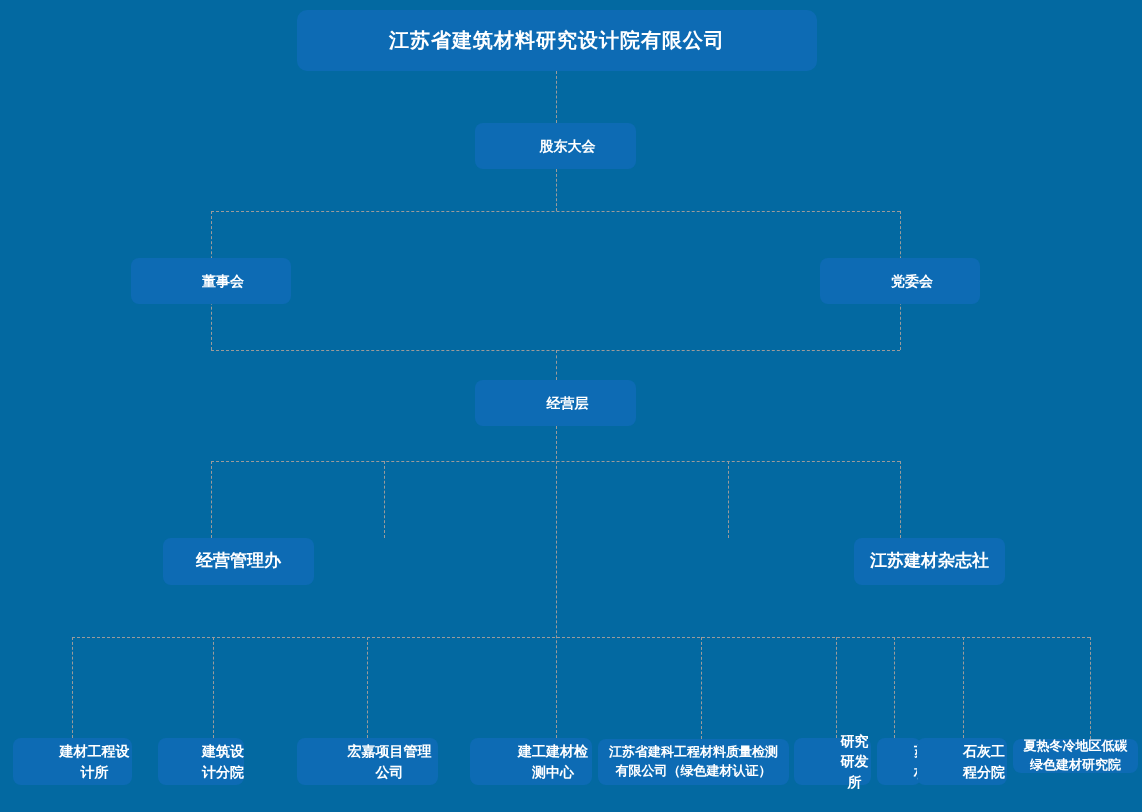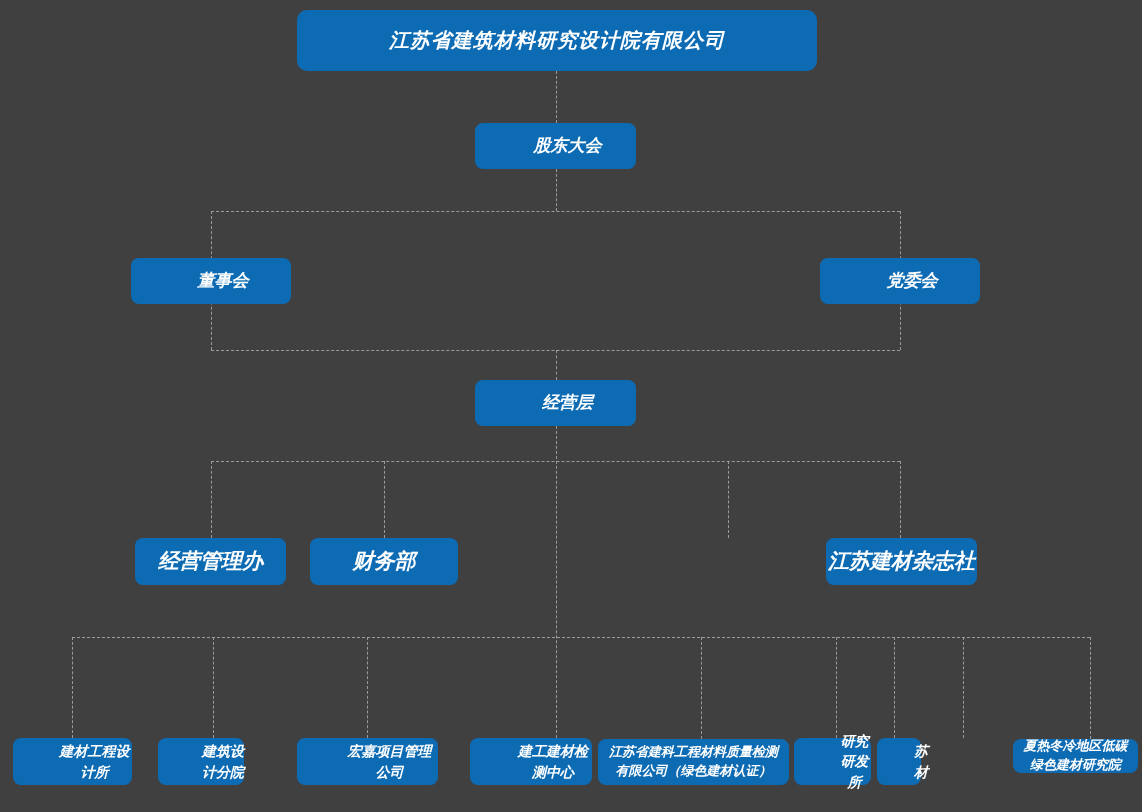--- a/index.html
+++ b/index.html
@@ -6,41 +6,40 @@
     --blue: #0d6bb4;
     --line: #9b9b9b;
     --text: #ffffff;
   }
   * { box-sizing: border-box; }
   body { margin: 0; background: #ffffff; }
   .canvas {
     position: relative;
     width: 1142px;
     height: 812px;
-    background: #404040;
+    background: #0369a1;
     font-family: "Liberation Sans", "DejaVu Sans", sans-serif;
     overflow: hidden;
-    font-style: italic;
   }
   .node {
     position: absolute;
     z-index: 2;
     background: var(--blue);
     color: var(--text);
     font-weight: bold;
     display: flex;
     align-items: center;
     justify-content: center;
     text-align: center;
     border-radius: 8px;
     line-height: 1.45;
   }
   .root-node  { font-size: 20px; border-radius: 10px; letter-spacing: 1px; }
-  .lvl2-node  { font-size: 17px; padding-left: 24px; }
-  .mid-node   { font-size: 21px; }
+  .lvl2-node  { font-size: 14px; padding-left: 24px; }
+  .mid-node   { font-size: 17px; margin-left: 28px; }
   .bot-node   { font-size: 14px; padding-left: 44px; }
   .bot-node.small { font-size: 13px; padding: 16px 8px; }
   .hline {
     position: absolute;
     z-index: 1;
     height: 0;
     border-top: 1px dashed var(--line);
   }
   .vline {
     position: absolute;
@@ -86,35 +85,35 @@
   <div class="node lvl2-node" style="left:475px; top:123px; width:161px; height:46px">股东大会</div>
 
   <div class="node lvl2-node" style="left:131px; top:258px; width:160px; height:46px">董事会</div>
 
   <div class="node lvl2-node" style="left:820px; top:258px; width:160px; height:46px">党委会</div>
 
   <div class="node lvl2-node" style="left:475px; top:380px; width:161px; height:46px">经营层</div>
 
   <div class="node mid-node" style="left:135px; top:538px; width:151px; height:47px">经营管理办</div>
 
-  <div class="node mid-node" style="left:310px; top:538px; width:148px; height:47px">财务部</div>
 
 
   <div class="node mid-node" style="left:826px; top:538px; width:151px; height:47px">江苏建材杂志社</div>
 
   <div class="node bot-node" style="left:13px;  top:738px; width:119px; height:47px">建材工程设计所</div>
 
   <div class="node bot-node" style="left:158px; top:738px; width:86px; height:47px">建筑设计分院</div>
 
   <div class="node bot-node" style="left:297px; top:738px; width:141px; height:47px">宏嘉项目管理公司</div>
 
   <div class="node bot-node" style="left:470px; top:738px; width:122px; height:47px">建工建材检测中心</div>
 
   <div class="node bot-node small" style="left:598px; top:739px; width:191px; height:46px">江苏省建科工程材料质量检测有限公司（绿色建材认证）</div>
 
   <div class="node bot-node" style="left:794px; top:738px; width:77px; height:47px">研究研发所</div>
 
   <div class="node bot-node" style="left:877px; top:738px; width:18px; height:47px">苏材</div>
 
+  <div class="node bot-node" style="left:917px; top:738px; width:90px; height:47px">石灰工程分院</div>
 
   <div class="node bot-node small" style="left:1013px; top:739px; width:125px; height:34px">夏热冬冷地区低碳绿色建材研究院</div>
 
 </div>
 
 </body></html>

